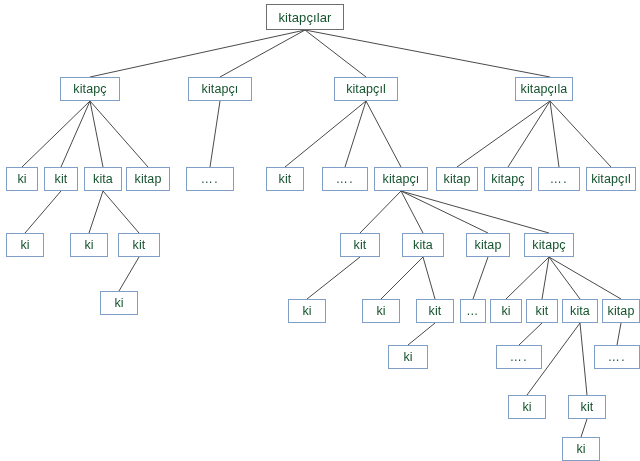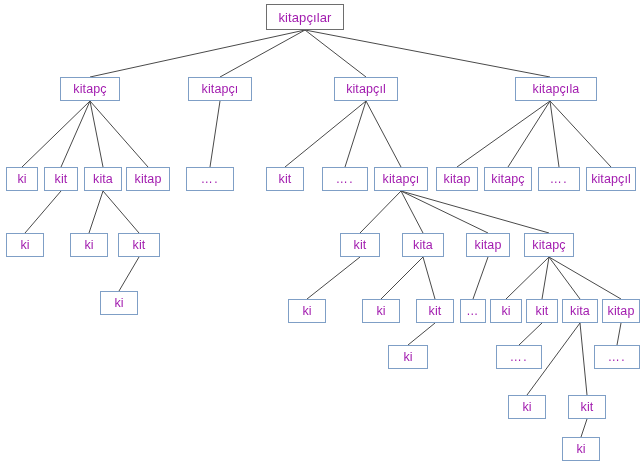--- a/index.html
+++ b/index.html
@@ -21,21 +21,21 @@
     top: 0;
     width: 640px;
     height: 461px;
     pointer-events: none;
   }
   .node {
     position: absolute;
     box-sizing: border-box;
     border: 1px solid #7f9fc6;
     background: #ffffff;
-    color: #a21caf;
+    color: #14532d;
     font-size: 12.5px;
     line-height: 1;
     display: flex;
     align-items: center;
     justify-content: center;
     white-space: nowrap;
     letter-spacing: 0.1px;
   }
   .node.root {
     border: 1px solid #6e6e6e;
@@ -88,21 +88,21 @@
       <line x1="621" y1="323" x2="617" y2="345" stroke="#4a4a4a" stroke-width="1"></line>
       <line x1="580" y1="323" x2="527" y2="395" stroke="#4a4a4a" stroke-width="1"></line>
       <line x1="580" y1="323" x2="587" y2="395" stroke="#4a4a4a" stroke-width="1"></line>
       <line x1="587" y1="419" x2="581" y2="437" stroke="#4a4a4a" stroke-width="1"></line>
     </svg>
   <div id="nodes-layer">
       <div class="node root" style="left: 266px; top: 4px; width: 78px; height: 26px;">kitapçılar</div>
       <div class="node" style="left: 60px; top: 77px; width: 60px; height: 24px;">kitapç</div>
       <div class="node" style="left: 188px; top: 77px; width: 64px; height: 24px;">kitapçı</div>
       <div class="node" style="left: 334px; top: 77px; width: 64px; height: 24px;">kitapçıl</div>
-      <div class="node" style="left: 515px; top: 77px; width: 82px; height: 24px; text-align: center;">kitapçıla</div>
+      <div class="node" style="left: 515px; top: 77px; width: 58px; height: 24px; text-align: center;">kitapçıla</div>
       <div class="node" style="left: 6px; top: 167px; width: 32px; height: 24px;">ki</div>
       <div class="node" style="left: 44px; top: 167px; width: 34px; height: 24px;">kit</div>
       <div class="node" style="left: 84px; top: 167px; width: 38px; height: 24px;">kita</div>
       <div class="node" style="left: 126px; top: 167px; width: 44px; height: 24px;">kitap</div>
       <div class="node dots" style="left: 186px; top: 167px; width: 48px; height: 24px;">….</div>
       <div class="node" style="left: 266px; top: 167px; width: 38px; height: 24px;">kit</div>
       <div class="node dots" style="left: 322px; top: 167px; width: 46px; height: 24px;">….</div>
       <div class="node" style="left: 374px; top: 167px; width: 54px; height: 24px;">kitapçı</div>
       <div class="node" style="left: 436px; top: 167px; width: 42px; height: 24px;">kitap</div>
       <div class="node" style="left: 484px; top: 167px; width: 48px; height: 24px;">kitapç</div>

